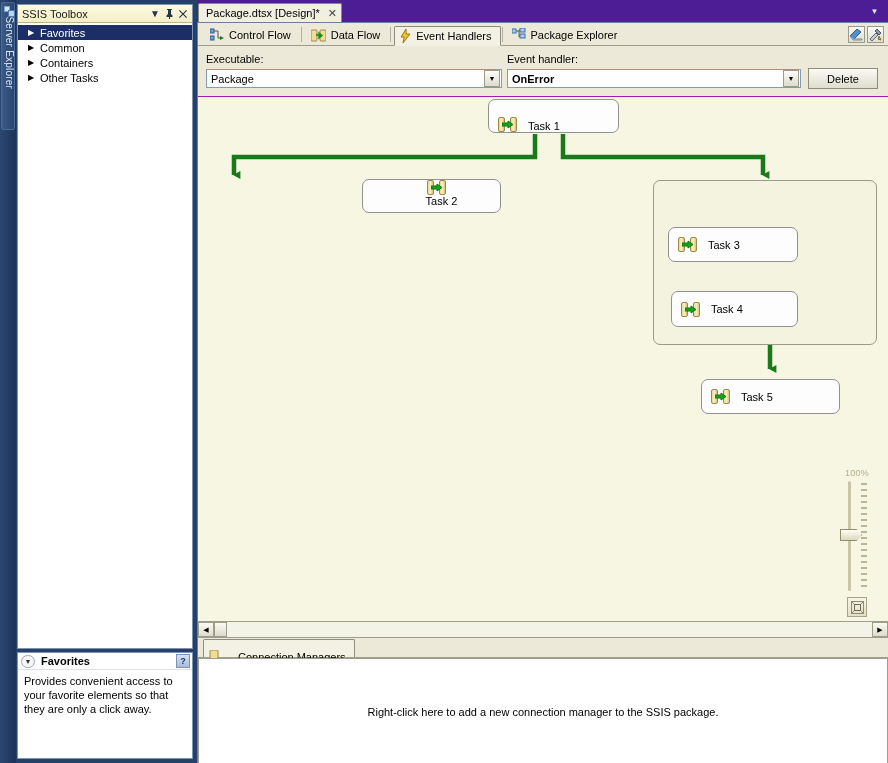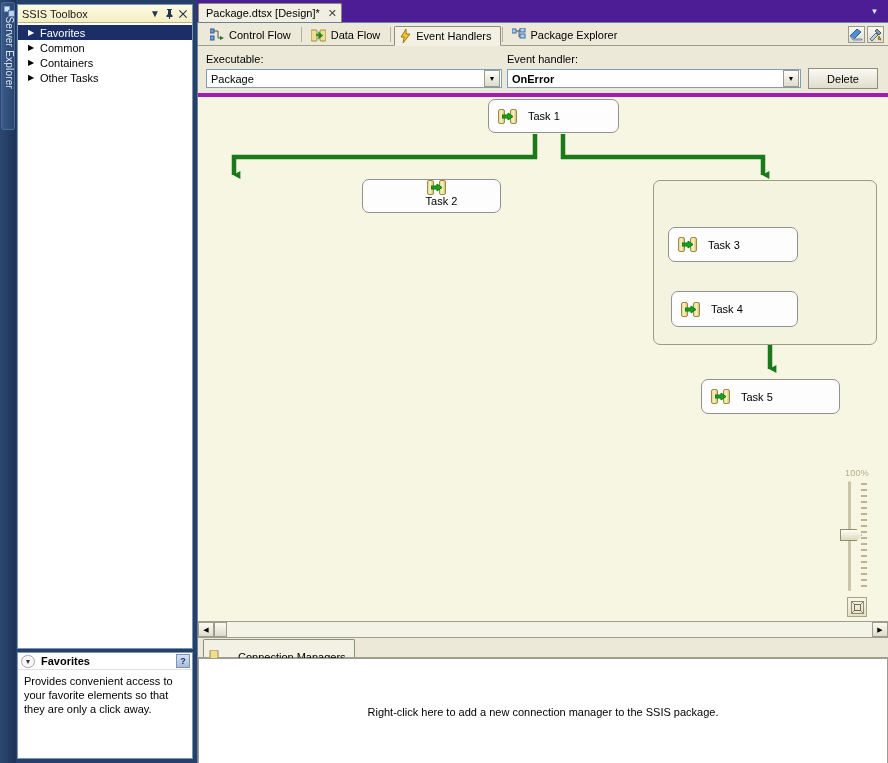--- a/index.html
+++ b/index.html
@@ -185,21 +185,21 @@
     border: 1px solid #9b9b8c;
     background: linear-gradient(to bottom,#fbfbf5,#e0decf);
     display: flex; align-items: center; justify-content: center;
   }
 
   
   #exec-bar {
     position: relative;
     height: 51px;
     background: #ece9d8;
-    border-bottom: 4px solid #a21caf;
+    border-bottom: 1px solid #a21caf;
   }
   .lbl {
     position: absolute; font-size: 11px; color: #000;
   }
   .combo {
     position: absolute;
     height: 19px;
     background: #fff;
     border: 1px solid #7e9db9;
     display: flex; align-items: center;
@@ -543,21 +543,21 @@
               <span class="barrel left"></span>
                 <span class="barrel right"></span>
               <svg class="dfarrow" width="12" height="9" viewBox="0 0 12 9">
                 <path d="M0 3h6V1l5 3.5L6 8V6H0z" fill="#19a319" stroke="#0d7a0d"></path>
               </svg>
             </span>
             <span class="nlabel">Task 4</span>
           </div>
         </div>
 
-        <div class="node" style="left:290px; top:2px; width:131px; height:34px;">
+        <div class="node" style="left:290px; top:2px; width:131px; height:34px;align-items:flex-end;">
           <span class="dficon">
             <span class="barrel left"></span>
               <span class="barrel right"></span>
             <svg class="dfarrow" width="12" height="9" viewBox="0 0 12 9">
               <path d="M0 3h6V1l5 3.5L6 8V6H0z" fill="#19a319" stroke="#0d7a0d"></path>
             </svg>
           </span>
           <span class="nlabel">Task 1</span>
         </div>
 

